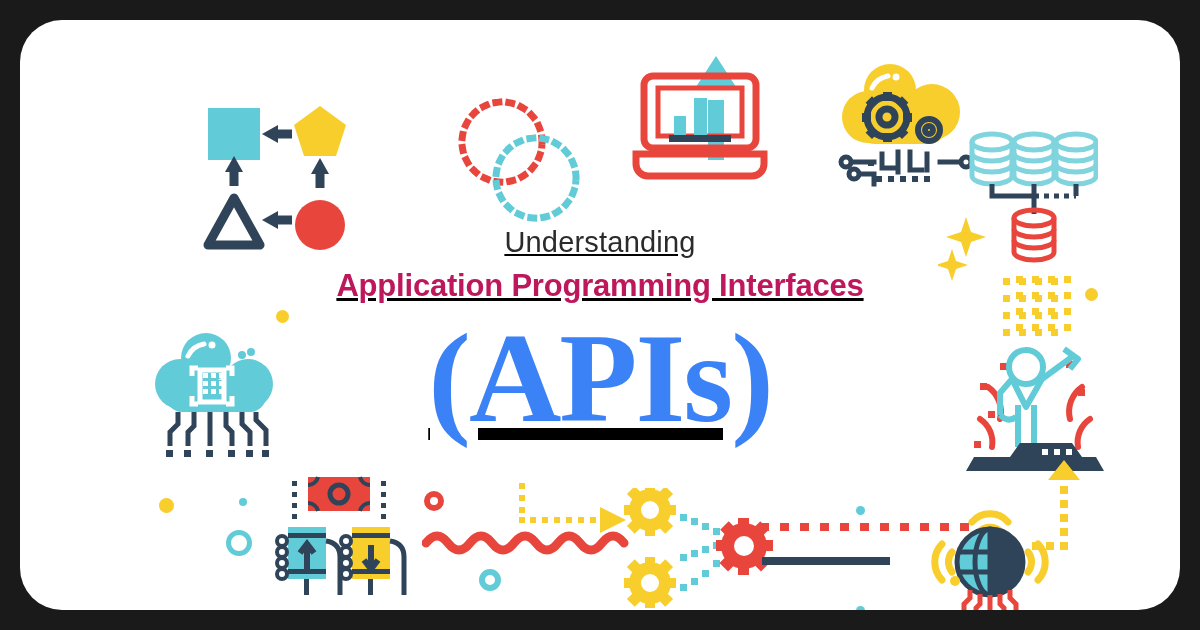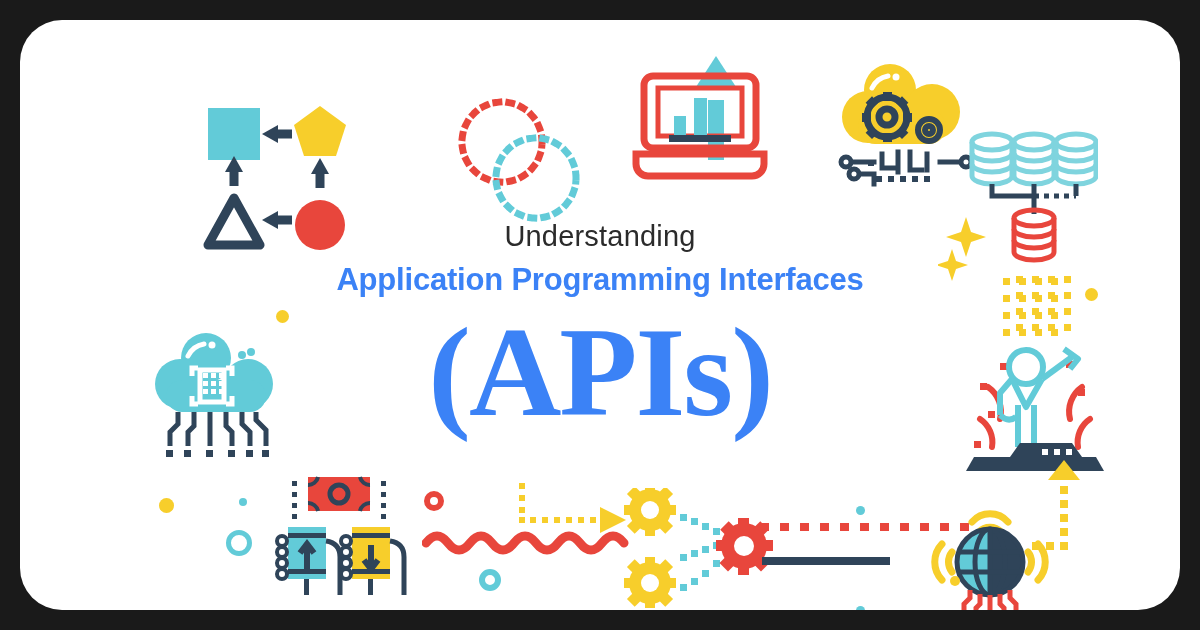--- a/index.html
+++ b/index.html
@@ -15,35 +15,36 @@
     width:1160px;height:590px;
     background:#ffffff;
     border-radius:42px;
     overflow:hidden;
   }
   .stage{position:absolute;inset:0;}
   .abs{position:absolute;}
 
   
   .headline{
-    position:absolute;left:0;right:0;top:199px;
+    position:absolute;left:0;right:0;top:205px;
     text-align:center;
     pointer-events:none;
+    text-decoration:underline;
   }
   .h-sub{
     font-size:29px;
     font-weight:400;
     color:#2b2b2b;
     letter-spacing:.2px;
     line-height:1.2;
   }
   .h-main{
     font-size:31px;
     font-weight:700;
-    color:#3b82f6;
+    color:#be185d;
     letter-spacing:-.2px;
     margin-top:7px;
     line-height:1.2;
   }
   .h-big{
     font-family:"Liberation Serif",serif;
     font-weight:700;
     font-size:128px;
     color:#3b82f6;
     line-height:1;

